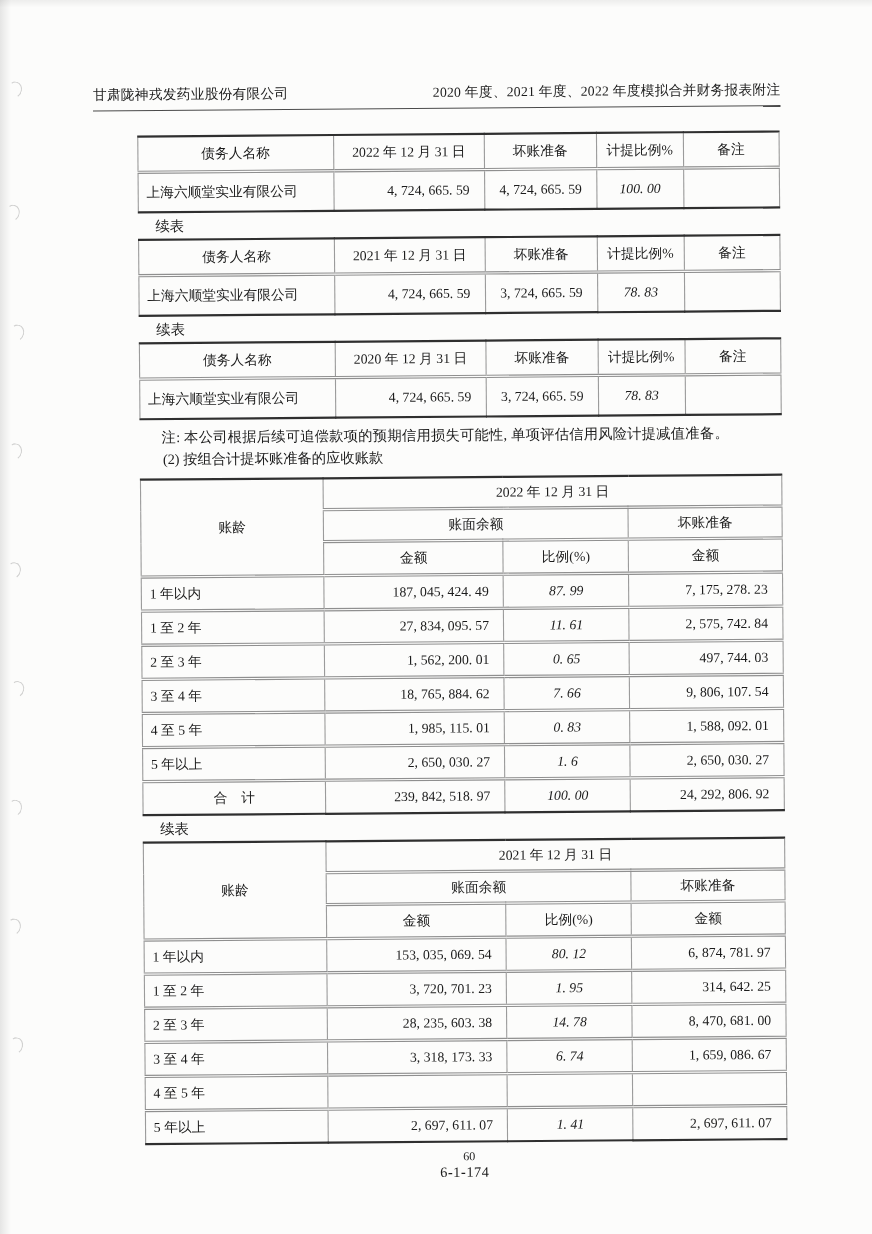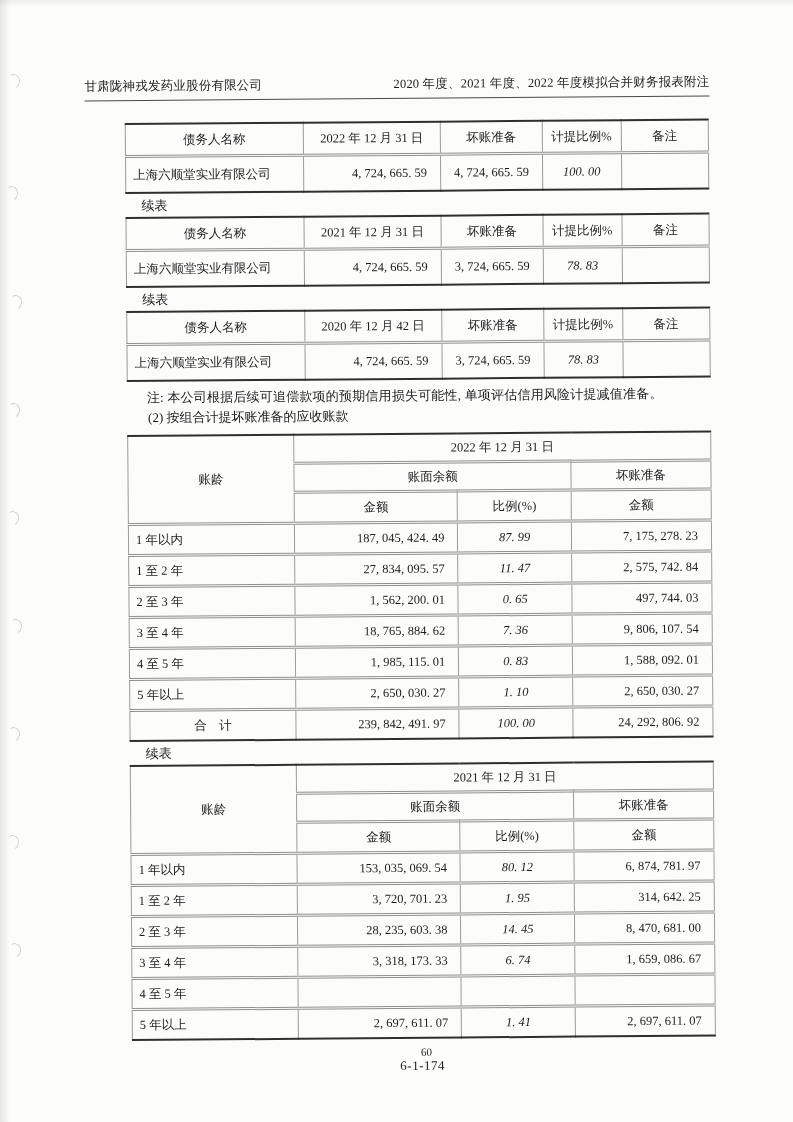--- a/index.html
+++ b/index.html
@@ -132,21 +132,21 @@
       <colgroup>
           <col style="width:30.5%">
           <col style="width:23.5%">
           <col style="width:17.5%">
           <col style="width:13.5%">
           <col style="width:15%">
         </colgroup>
       <tbody>
           <tr class="hd">
         <td>债务人名称</td>
-        <td>2020 年 12 月 42 日</td>
+        <td>2020 年 12 月 31 日</td>
         <td>坏账准备</td>
         <td>计提比例%</td>
         <td>备注</td>
       </tr>
       <tr>
         <td class="lbl">上海六顺堂实业有限公司</td>
         <td class="num">4, 724, 665. 59</td>
         <td class="num">3, 724, 665. 59</td>
         <td class="pct">78. 83</td>
         <td></td>
@@ -180,50 +180,50 @@
       </tr>
       <tr>
         <td class="lbl">1 年以内</td>
         <td class="num">187, 045, 424. 49</td>
         <td class="pct">87. 99</td>
         <td class="num">7, 175, 278. 23</td>
       </tr>
       <tr>
         <td class="lbl">1 至 2 年</td>
         <td class="num">27, 834, 095. 57</td>
-        <td class="pct">11. 47</td>
+        <td class="pct">11. 61</td>
         <td class="num">2, 575, 742. 84</td>
       </tr>
       <tr>
         <td class="lbl">2 至 3 年</td>
         <td class="num">1, 562, 200. 01</td>
         <td class="pct">0. 65</td>
         <td class="num">497, 744. 03</td>
       </tr>
       <tr>
         <td class="lbl">3 至 4 年</td>
         <td class="num">18, 765, 884. 62</td>
-        <td class="pct">7. 36</td>
+        <td class="pct">7. 66</td>
         <td class="num">9, 806, 107. 54</td>
       </tr>
       <tr>
         <td class="lbl">4 至 5 年</td>
         <td class="num">1, 985, 115. 01</td>
         <td class="pct">0. 83</td>
         <td class="num">1, 588, 092. 01</td>
       </tr>
       <tr>
         <td class="lbl">5 年以上</td>
         <td class="num">2, 650, 030. 27</td>
-        <td class="pct">1. 10</td>
+        <td class="pct">1. 6</td>
         <td class="num">2, 650, 030. 27</td>
       </tr>
       <tr>
         <td class="ctr">合　计</td>
-        <td class="num">239, 842, 491. 97</td>
+        <td class="num">239, 842, 518. 97</td>
         <td class="pct">100. 00</td>
         <td class="num">24, 292, 806. 92</td>
       </tr>
     </tbody>
       </table>
 
     <p class="contlabel">续表</p>
 
     <table class="aging">
       <colgroup>
@@ -254,21 +254,21 @@
       </tr>
       <tr>
         <td class="lbl">1 至 2 年</td>
         <td class="num">3, 720, 701. 23</td>
         <td class="pct">1. 95</td>
         <td class="num">314, 642. 25</td>
       </tr>
       <tr>
         <td class="lbl">2 至 3 年</td>
         <td class="num">28, 235, 603. 38</td>
-        <td class="pct">14. 45</td>
+        <td class="pct">14. 78</td>
         <td class="num">8, 470, 681. 00</td>
       </tr>
       <tr>
         <td class="lbl">3 至 4 年</td>
         <td class="num">3, 318, 173. 33</td>
         <td class="pct">6. 74</td>
         <td class="num">1, 659, 086. 67</td>
       </tr>
       <tr>
         <td class="lbl">4 至 5 年</td>

